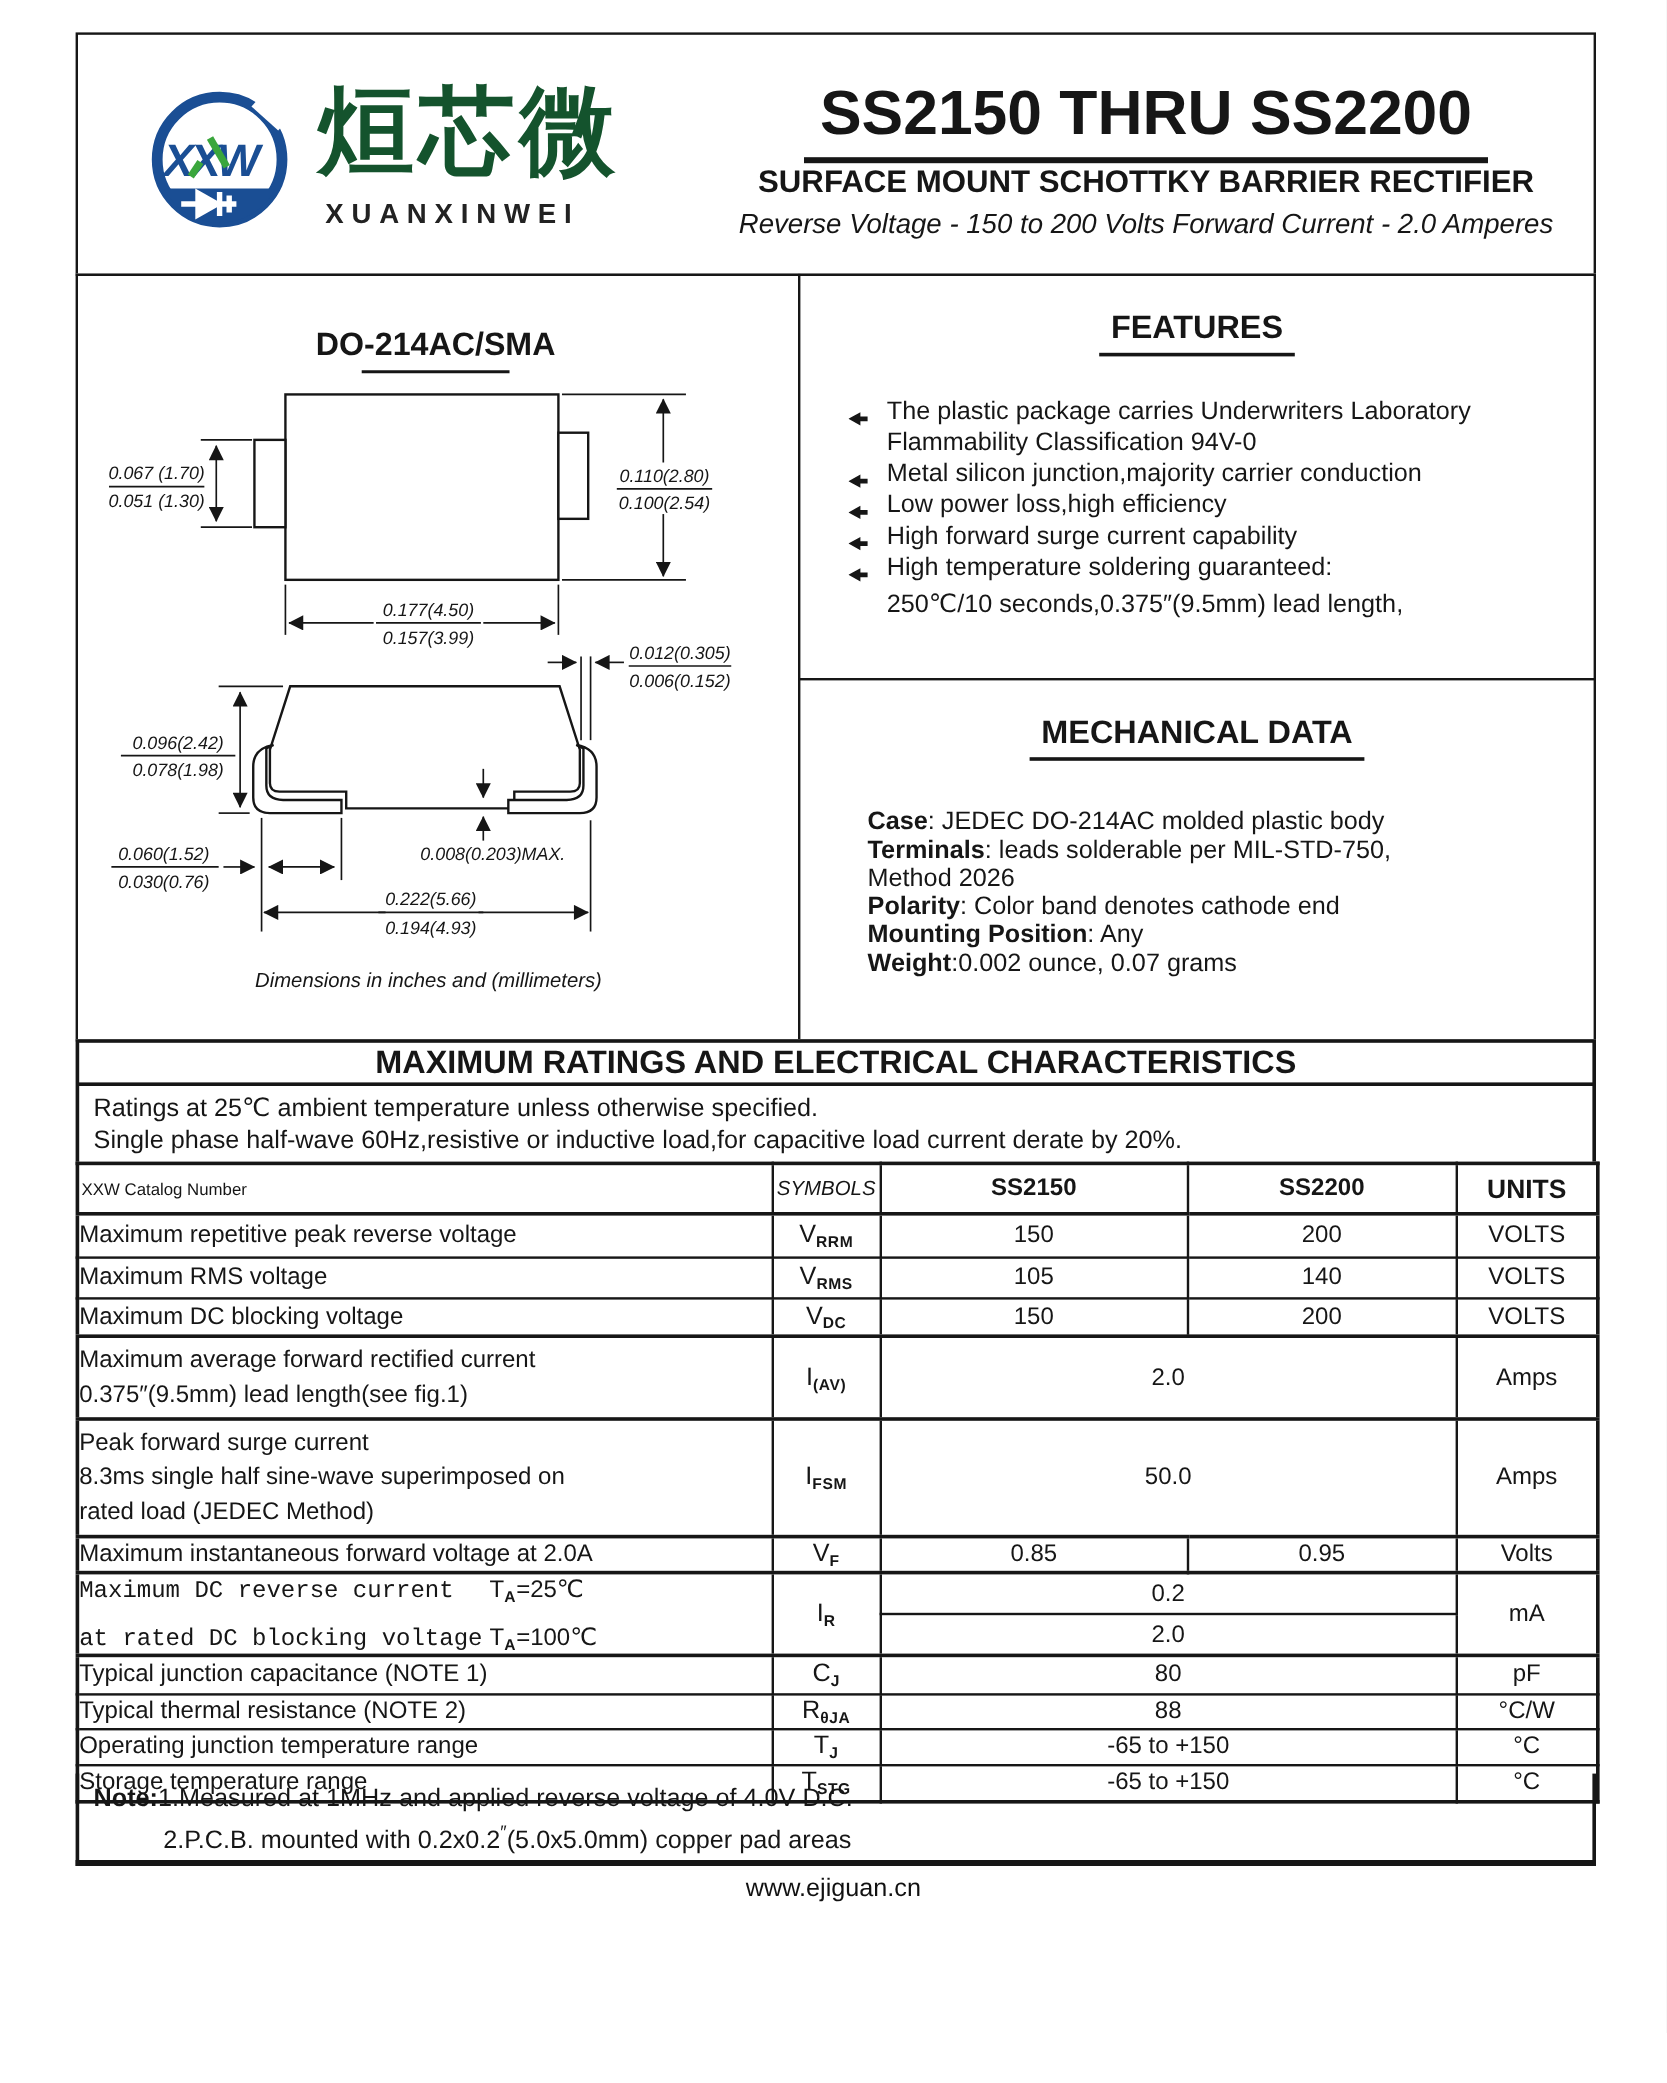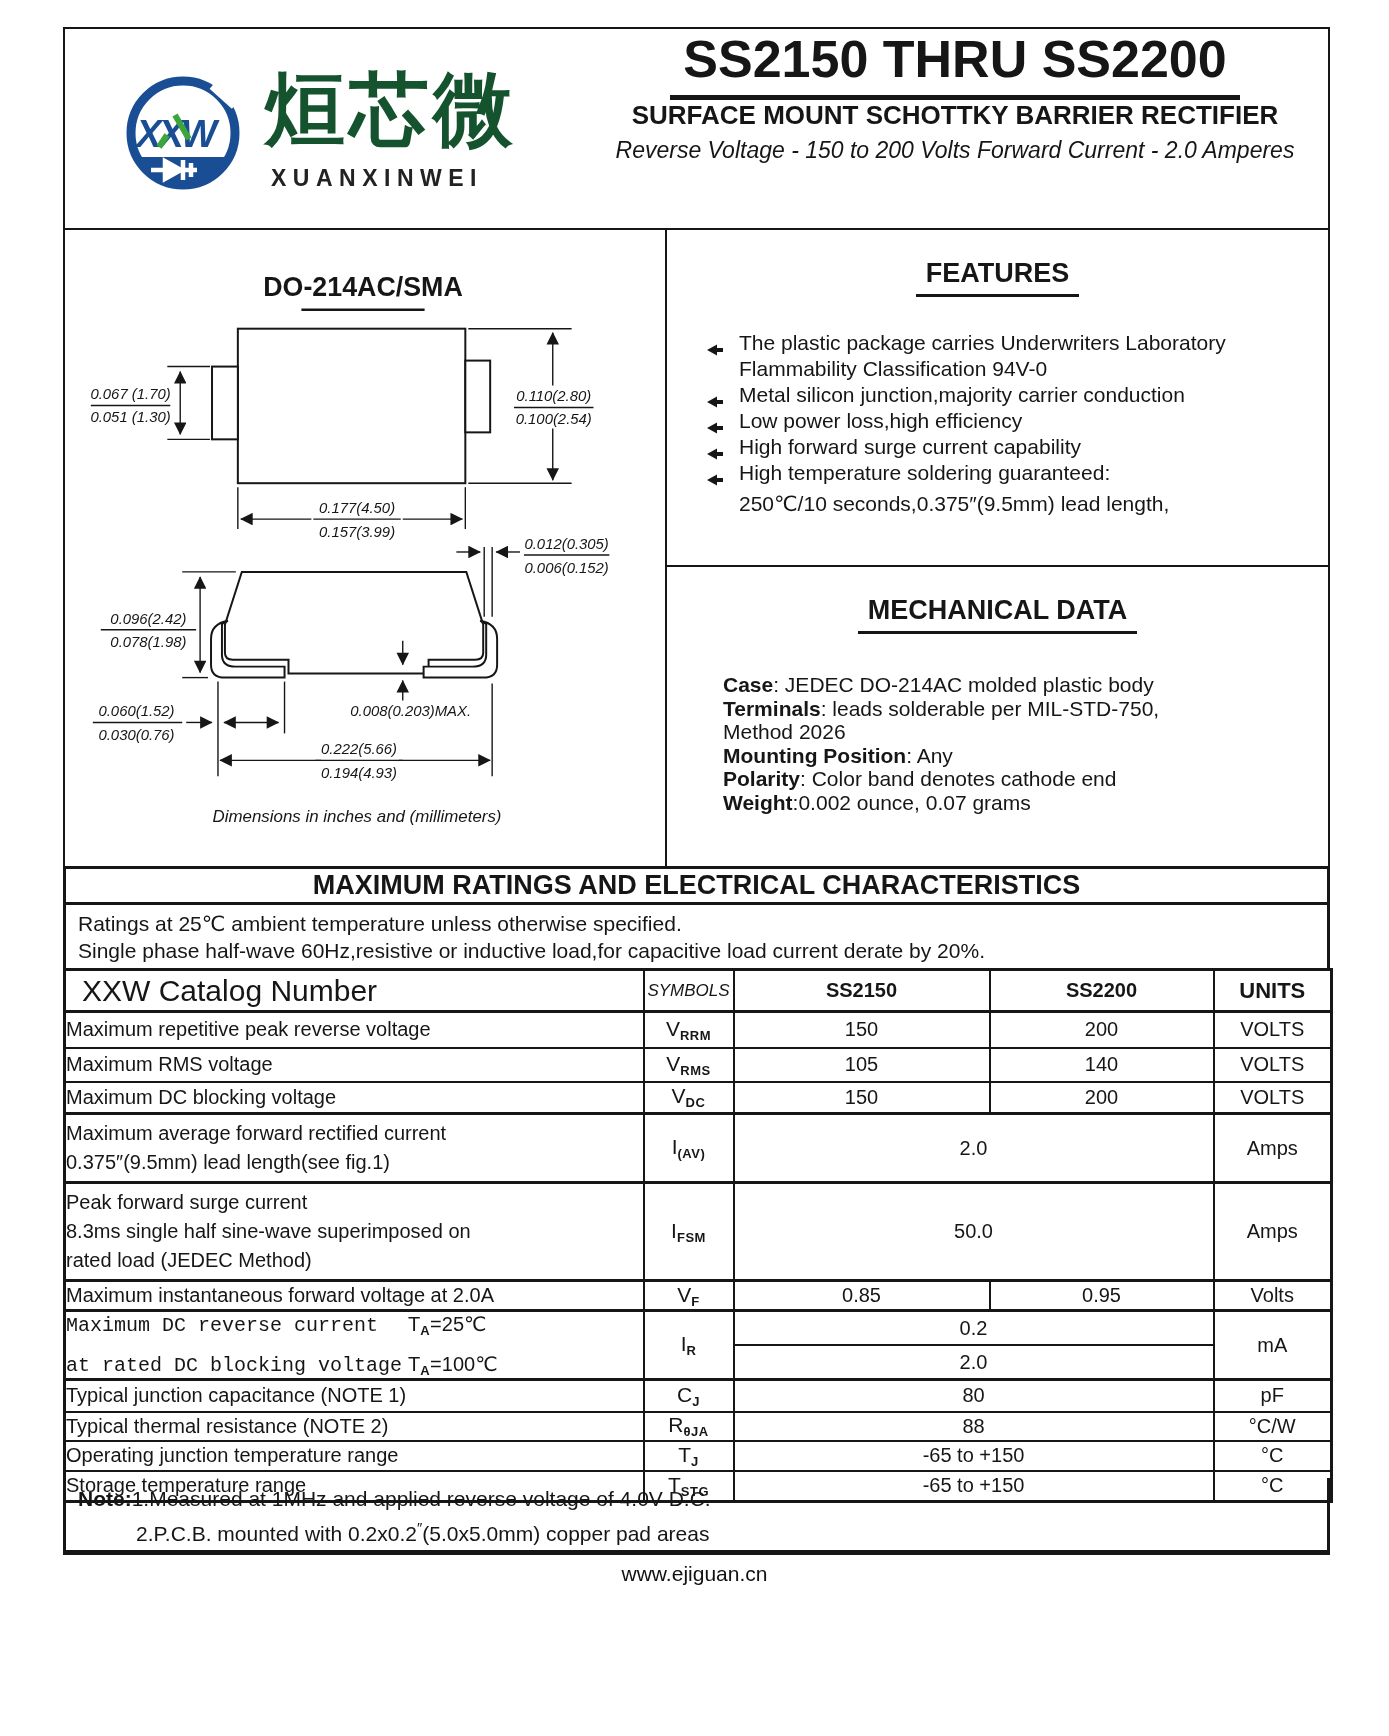--- a/index.html
+++ b/index.html
@@ -6,21 +6,21 @@
   #page{position:relative;width:1389px;height:1736px;background:#ffffff;
         font-family:"Liberation Sans","DejaVu Sans",sans-serif;color:#161616;overflow:hidden;}
   .box{position:absolute;border:2px solid #161616;background:#fff;box-sizing:border-box;}
 
   
   #header-box{left:63px;top:27px;width:1267px;height:203px;}
   #logo-svg{position:absolute;left:58px;top:44px;}
   #logo-cjk{position:absolute;left:200px;top:28px;font-size:80px;font-weight:bold;letter-spacing:4px;color:#14532d;}
   #logo-roman{position:absolute;left:206px;top:136px;font-size:23px;font-weight:bold;letter-spacing:6.5px;color:#222;}
   #title-block{position:absolute;left:520px;top:0;width:740px;text-align:center;}
-  #doc-title{font-size:52px;font-weight:bold;letter-spacing:0px;white-space:nowrap;}
+  #doc-title{margin-top:36px;font-size:52px;font-weight:bold;letter-spacing:0px;white-space:nowrap;}
   #title-rule{margin:6px auto 0 auto;width:570px;height:5px;background:#161616;}
   #doc-subtitle{font-size:26px;font-weight:bold;white-space:nowrap;}
   #doc-tagline{margin-top:6px;font-size:23px;font-style:italic;white-space:nowrap;}
 
   
   #drawing-box{left:63px;top:228px;width:604px;height:640px;}
   #pkg-svg{display:block;width:100%;height:100%;}
   .ol{fill:#ffffff;stroke:#161616;stroke-width:2;}
   .dim{stroke:#161616;stroke-width:1.4;fill:none;}
   .dimtext{font:italic 15px "Liberation Sans","DejaVu Sans",sans-serif;fill:#161616;text-anchor:middle;}
@@ -48,21 +48,21 @@
 
   
   #ratings-table-wrap{left:63px;top:968px;width:1267px;position:absolute;}
   table{border-collapse:collapse;table-layout:fixed;width:1267px;border:3px solid #161616;}
   td{border:2px solid #161616;font-size:20px;padding:0;vertical-align:middle;box-sizing:border-box;}
   td.param{padding-left:0;text-align:left;}
   td.c{text-align:center;}
   .sym-base{font-size:21px;}
   sub.symsub{font-size:13px;font-weight:bold;vertical-align:-4px;letter-spacing:0.5px;}
   tr.hdr td{height:42px;}
-  td.catalog{font-size:30px;padding-left:16px;}
+  td.catalog{font-size:14px;padding-left:2px;}
   td.symhdr{font-style:italic;font-size:17px;text-align:center;}
   td.model{font-weight:bold;text-align:center;font-size:20px;}
   td.unitshdr{font-weight:bold;text-align:center;font-size:22px;}
   .bt3{border-top:3px solid #161616 !important;}
   .multiline{line-height:29px;padding-top:4px;padding-bottom:4px;}
   .ir-label{display:inline-block;width:342px;font-family:Liberation Mono, monospace;}
 
   
   #notes-box{left:63px;top:1478px;width:1267px;height:77px;position:absolute;box-sizing:border-box;
              border-left:3px solid #161616;border-right:3px solid #161616;border-bottom:5px solid #161616;
@@ -236,22 +236,22 @@
       </div>
     </div>
   </div>
 
   <div id="mech-box" class="box">
     <div class="sec-title"><span>MECHANICAL DATA</span></div>
     <div id="mech-lines">
       <div><b>Case</b><span>: JEDEC DO-214AC molded plastic body</span></div>
       <div><b>Terminals</b><span>: leads solderable per MIL-STD-750,</span></div>
       <div><span>Method 2026</span></div>
+      <div><b>Polarity</b><span>: Color band denotes cathode end</span></div>
       <div><b>Mounting Position</b><span>: Any</span></div>
-      <div><b>Polarity</b><span>: Color band denotes cathode end</span></div>
       <div><b>Weight</b><span>:0.002 ounce, 0.07 grams</span></div>
     </div>
   </div>
 
   <div id="band">
     <span>MAXIMUM RATINGS AND ELECTRICAL CHARACTERISTICS</span>
   </div>
   <div id="conditions">
     <div>Ratings at 25℃ ambient temperature unless otherwise specified.</div>
     <div>Single phase half-wave 60Hz,resistive or inductive load,for capacitive load current derate by 20%.</div>

